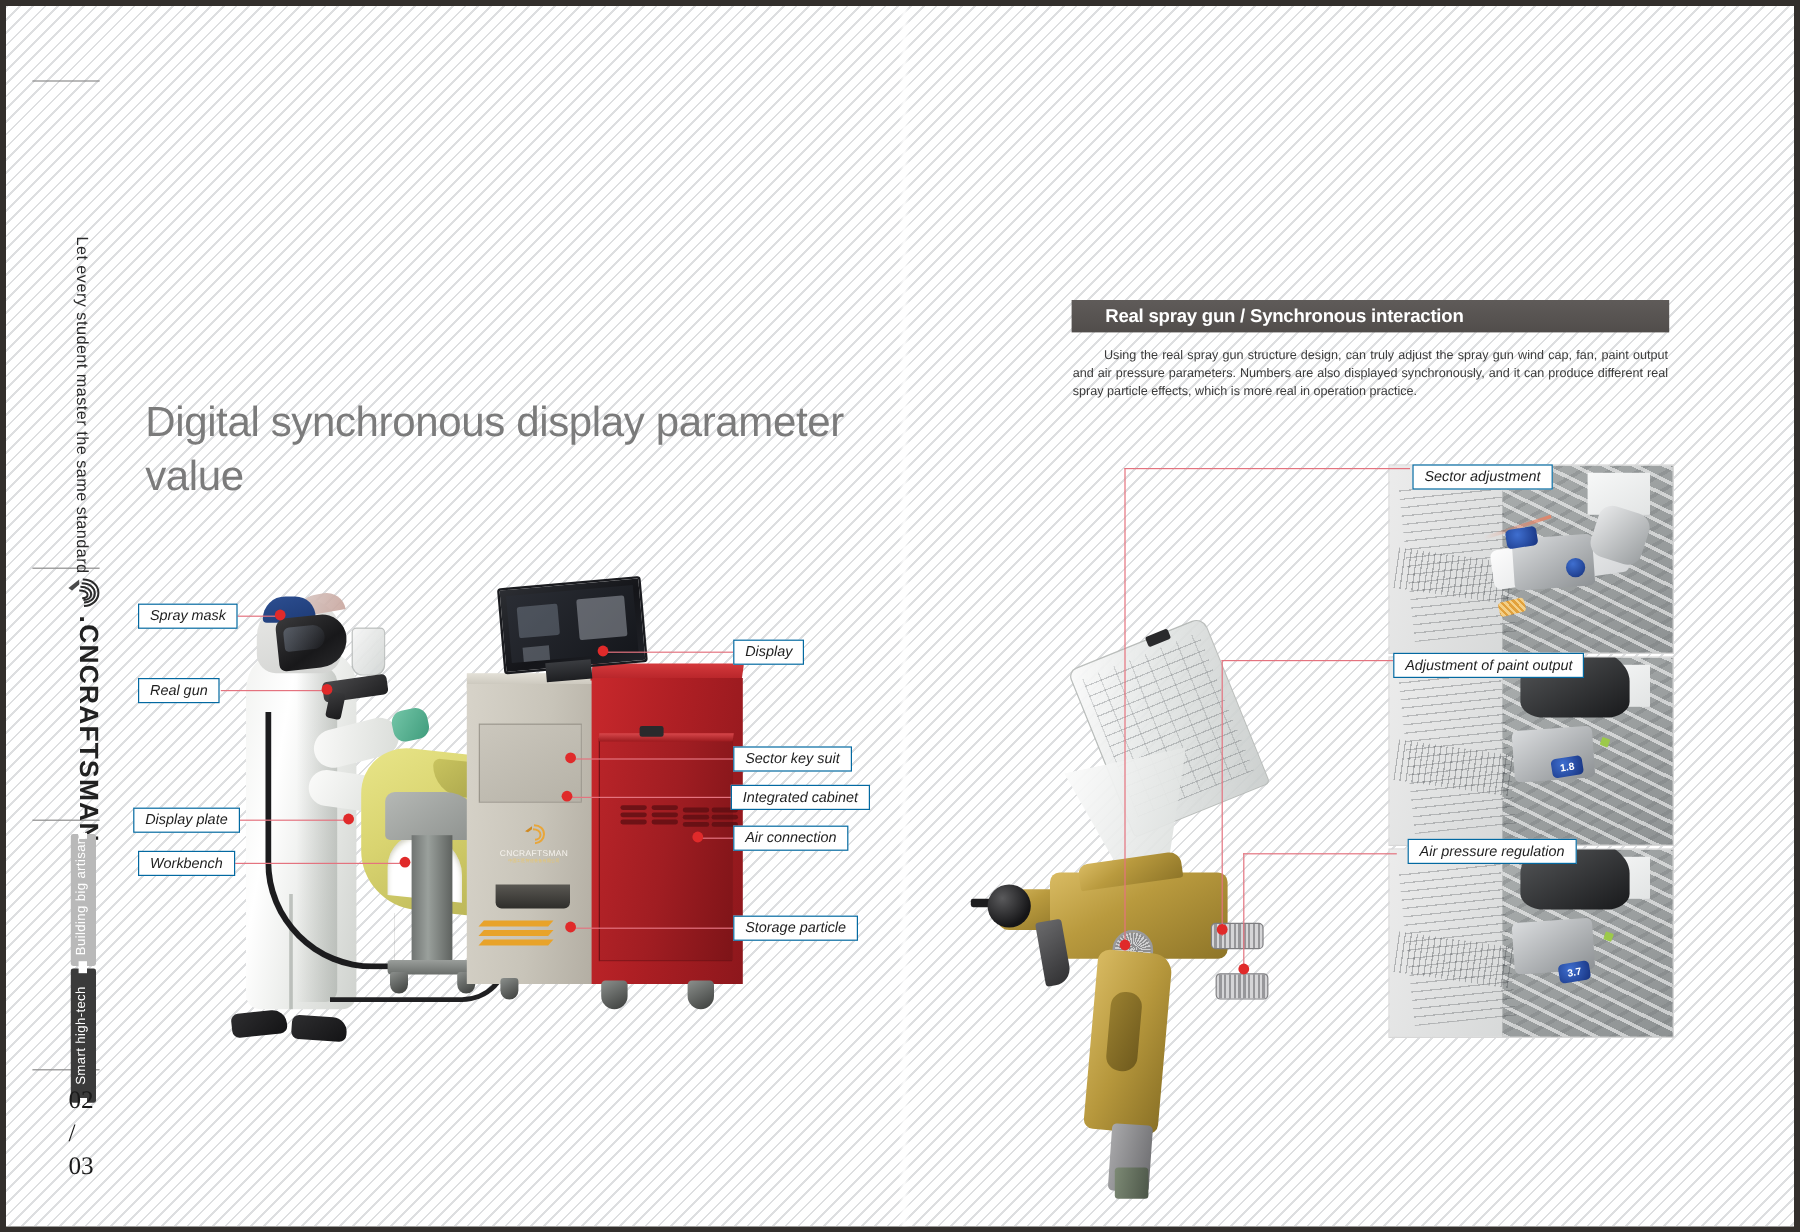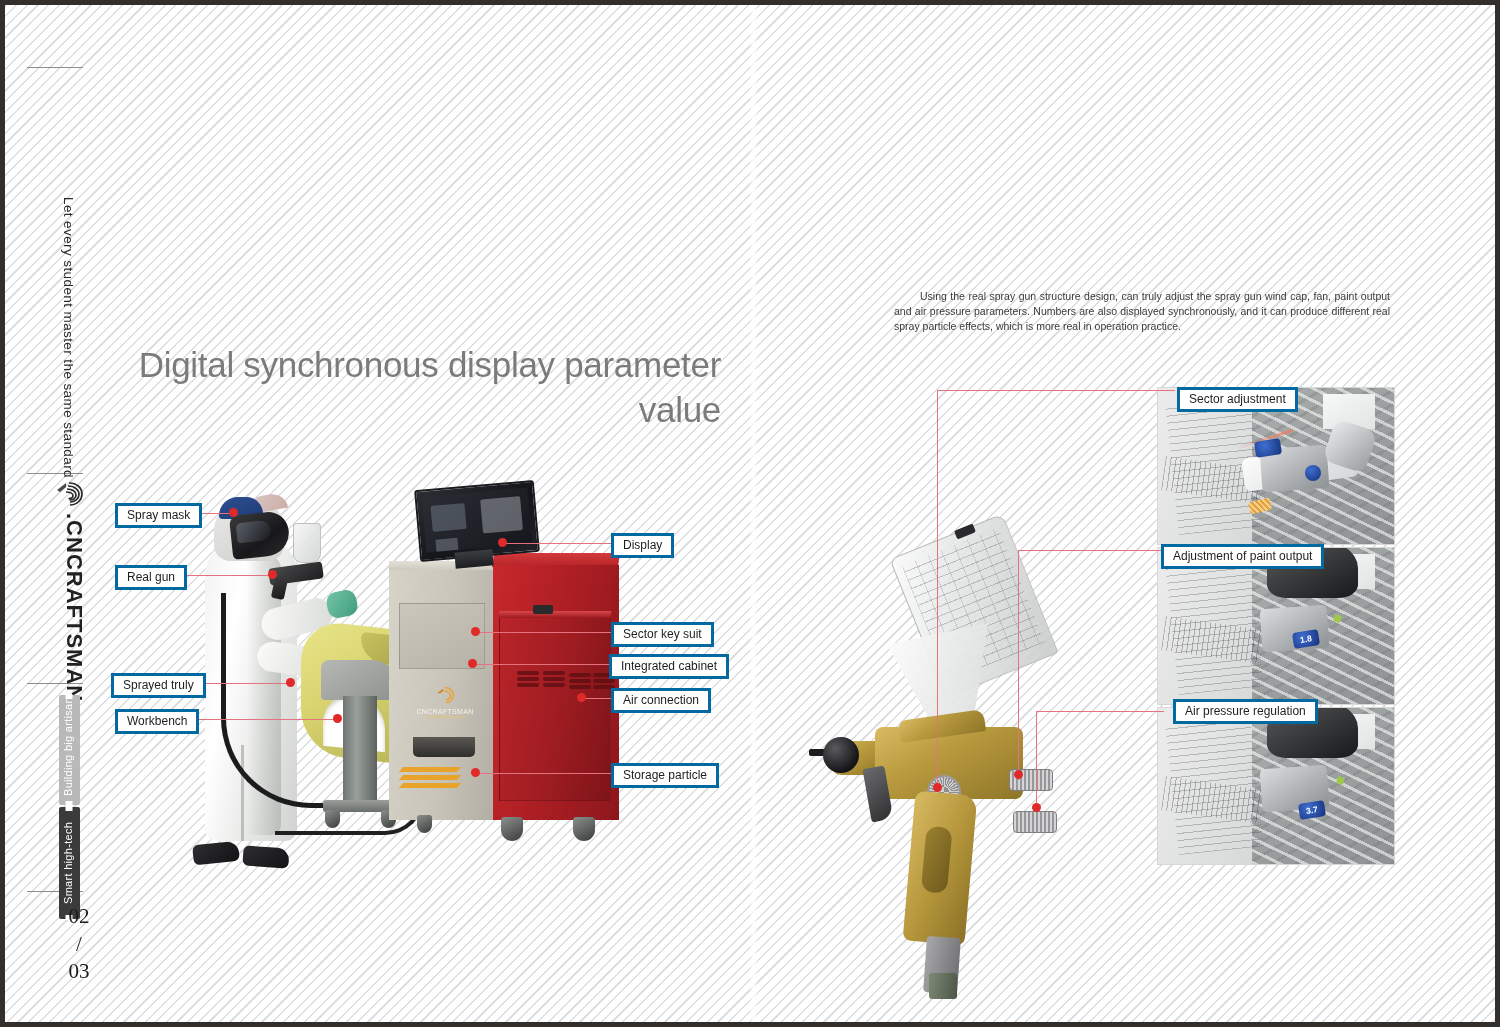--- a/index.html
+++ b/index.html
@@ -70,40 +70,39 @@
   .badge-light::before,.badge-dark::before{
     content:"";position:absolute;left:50%;transform:translateX(-50%);
     bottom:-1px;width:7px;height:5px;background:#fff;
   }
   .badge-light::after,.badge-dark::after{
     content:"";position:absolute;left:50%;transform:translateX(-50%);
     top:-1px;width:7px;height:5px;background:#fff;
   }
   .pagenum{
     position:absolute;left:38px;top:888px;width:44px;
-    text-align:center;font-size:21px;line-height:1.32;color:#1a1a1a;
+    text-align:left;font-size:21px;line-height:1.32;color:#1a1a1a;
     font-family:"Liberation Serif", serif;
   }
 
   
   .trait-title{
     position:absolute;left:114px;top:125px;
     font-size:86px;line-height:1;font-weight:300;color:#6e6e6e;
     letter-spacing:-1px;
   }
   .h-bold{
     position:absolute;left:116px;top:240px;width:600px;
     font-size:36px;line-height:1.26;font-weight:bold;color:#636363;
     letter-spacing:-.4px;
   }
   .h-light{
-    position:absolute;left:116px;top:338px;width:600px;
+    position:absolute;left:116px;top:325px;width:600px;
     font-size:35px;line-height:1.28;font-weight:300;color:#7b7b7b;
     letter-spacing:-.3px;
-    text-align:right;
   }
 
   
   .panel-bar{
     position:absolute;left:888px;top:245px;width:498px;height:27px;
     background:linear-gradient(180deg,#5f5b59 0%,#514d4b 100%);
     display:flex;align-items:center;
   }
   .panel-bar span{
     color:#ffffff;font-size:15.5px;font-weight:bold;margin-left:28px;letter-spacing:-.2px;
@@ -111,27 +110,28 @@
   .panel-copy{
     position:absolute;left:889px;top:284px;width:496px;
     font-size:10.5px;line-height:1.42;color:#3a3a3a;text-align:justify;
     text-indent:26px;
   }
 
   
   .label{
     position:absolute;
     background:#ffffff;
-    border:3px solid #0369a1;
+    border:1px solid #0369a1;
     color:#1e1e1e;
     font-size:12px;
     padding:3px 9px;
     white-space:nowrap;
     line-height:1.1;
     z-index:6;
+    font-style:italic;
   }
   .lead{position:absolute;background:#e4737f;z-index:5;}
   .lead.h{height:1px;}
   .lead.v{width:1px;}
   .dot{
     position:absolute;width:9px;height:9px;border-radius:50%;
     background:#e02a2a;z-index:7;
   }
 
   
@@ -526,20 +526,23 @@
     <div class="brand-text">.CNCRAFTSMAN</div>
 
     <div class="badge badge-light">Building big artisans</div>
     <div class="badge badge-dark">Smart high-tech</div>
 
     <div class="pagenum">02<br>/<br>03</div>
   </div>
 
   <div class="h-light">Digital synchronous display parameter value</div>
 
+  <div class="panel-bar">
+    <span>Real spray gun / Synchronous interaction</span>
+  </div>
   <div class="panel-copy">Using the real spray gun structure design, can truly adjust the spray gun wind cap, fan, paint output and air pressure parameters. Numbers are also displayed synchronously, and it can produce different real spray particle effects, which is more real in operation practice.</div>
 
   <div class="left-photo">
 
     <div class="worker">
       <div class="suit"></div>
       <div class="suit-shadow"></div>
       <div class="leg-split"></div>
       <div class="helmet"></div>
       <div class="hood-red"></div>
@@ -624,21 +627,21 @@
   </div>
 
   <div class="label" style="left:110px;top:498px">Spray mask</div>
   <div class="lead h" style="left:183px;top:508px;width:44px"></div>
   <div class="dot" style="left:224px;top:503px"></div>
 
   <div class="label" style="left:110px;top:560px">Real gun</div>
   <div class="lead h" style="left:179px;top:570px;width:88px"></div>
   <div class="dot" style="left:263px;top:565px"></div>
 
-  <div class="label" style="left:106px;top:668px">Sprayed truly</div>
+  <div class="label" style="left:106px;top:668px">Display plate</div>
   <div class="lead h" style="left:195px;top:678px;width:90px"></div>
   <div class="dot" style="left:281px;top:673px"></div>
 
   <div class="label" style="left:110px;top:704px">Workbench</div>
   <div class="lead h" style="left:180px;top:714px;width:152px"></div>
   <div class="dot" style="left:328px;top:709px"></div>
 
   <div class="label" style="left:606px;top:528px">Display</div>
   <div class="lead h" style="left:497px;top:538px;width:110px"></div>
   <div class="dot" style="left:493px;top:533px"></div>

